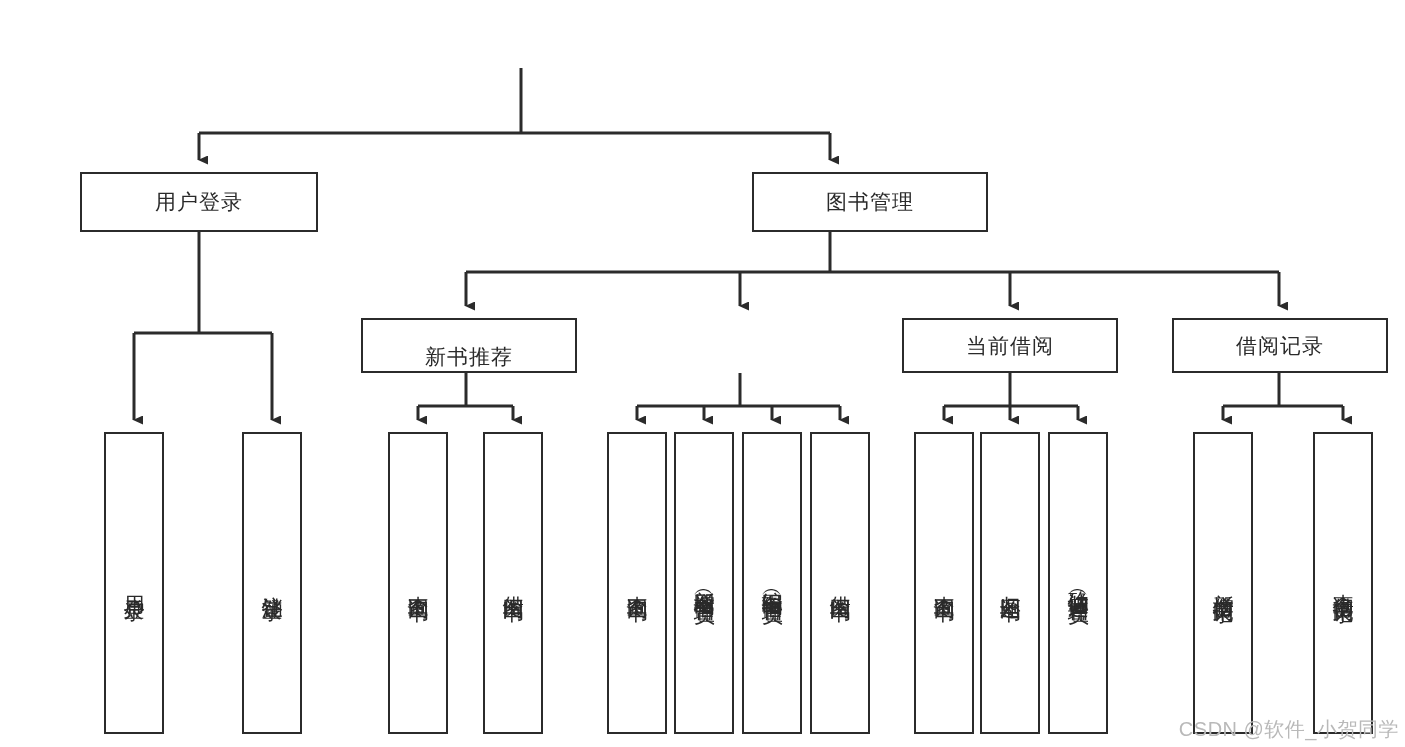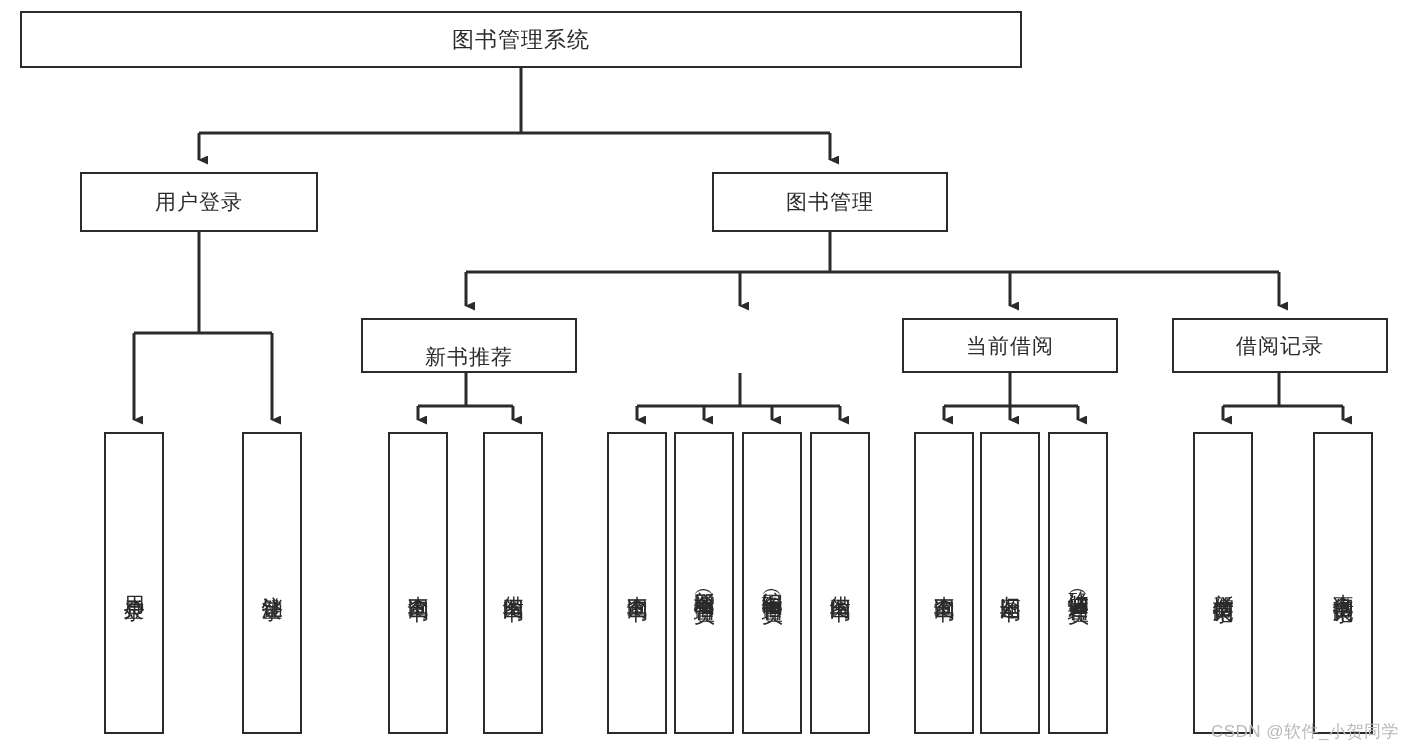--- a/index.html
+++ b/index.html
@@ -9,21 +9,21 @@
   svg#wires{position:absolute;left:0;top:0;width:1405px;height:747px;}
   .node{position:absolute;box-sizing:border-box;background:#ffffff;
         border:2.5px solid #2b2b2b;display:flex;align-items:center;
         justify-content:center;color:#2a2a2a;}
   .node.h{font-size:21px;letter-spacing:1px;}
   .node.title{font-size:22px;letter-spacing:1px;}
   .node.leaf{font-size:21px;}
   .vtext{writing-mode:vertical-rl;text-orientation:upright;
          line-height:1.08;letter-spacing:2px;white-space:nowrap;
          display:block;text-align:center;}
-  .wm{position:absolute;right:6px;bottom:4px;font-size:17px;color:#b9b9b9;
+  .wm{position:absolute;right:6px;bottom:4px;font-size:20px;color:#b9b9b9;
       letter-spacing:.5px;white-space:nowrap;}
 </style>
 </head>
 <body>
 
 <div id="stage">
 
   <svg id="wires" viewBox="0 0 1405 747" xmlns="http://www.w3.org/2000/svg">
     <defs>
       <marker id="ar" markerWidth="9" markerHeight="10" refX="4.5" refY="9" orient="auto" markerUnits="userSpaceOnUse">
@@ -67,28 +67,25 @@
       <path d="M1010,406 L1010,420" marker-end="url(#ar)"></path>
       <path d="M1078,406 L1078,420" marker-end="url(#ar)"></path>
 
       <path d="M1279,373 L1279,406"></path>
       <path d="M1223,406 L1343,406"></path>
       <path d="M1223,406 L1223,420" marker-end="url(#ar)"></path>
       <path d="M1343,406 L1343,420" marker-end="url(#ar)"></path>
     </g>
   </svg>
 
-  <div class="node title" style="left:20px;top:11px;width:1002px;height:57px;">
-    <span>图书管理系统</span>
-  </div>
 
   <div class="node h" style="left:80px;top:172px;width:238px;height:60px;">
     <span>用户登录</span>
   </div>
-  <div class="node h" style="left:712px;top:172px;width:236px;height:60px;">
+  <div class="node h" style="left:752px;top:172px;width:236px;height:60px;">
     <span>图书管理</span>
   </div>
 
   <div class="node h" style="left:361px;top:318px;width:216px;height:55px;align-items:flex-end;">
     <span>新书推荐</span>
   </div>
   <div class="node h" style="left:902px;top:318px;width:216px;height:55px;">
     <span>当前借阅</span>
   </div>
   <div class="node h" style="left:1172px;top:318px;width:216px;height:55px;">

